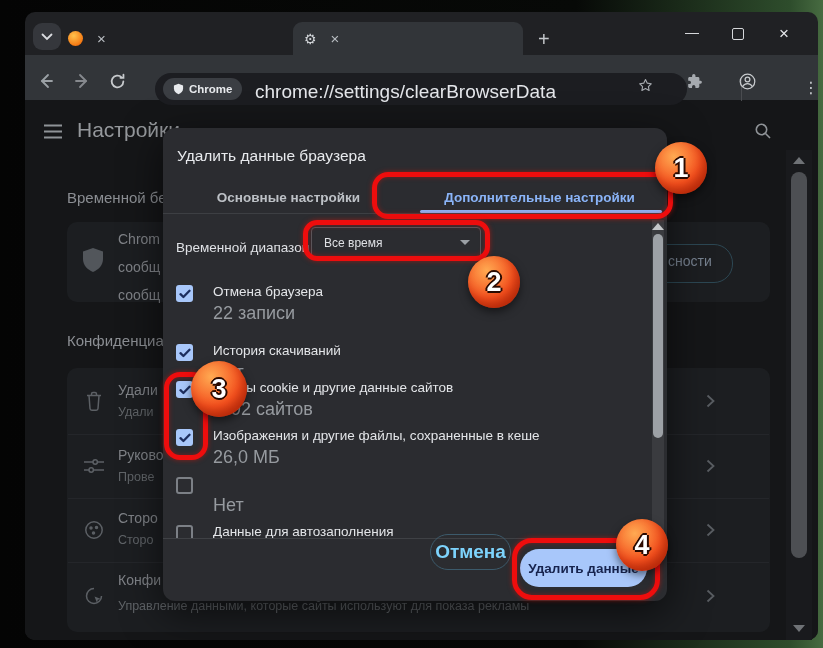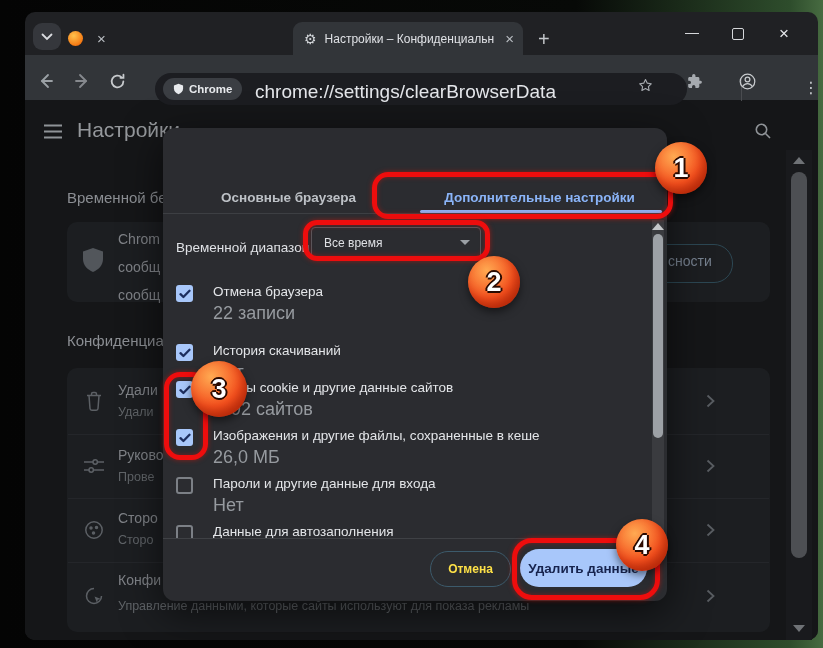--- a/index.html
+++ b/index.html
@@ -71,23 +71,23 @@
   .ditem{left:0;width:100%;height:46px;}
   .chk{left:13px;top:1px;width:17px;height:17px;border-radius:3px;box-sizing:border-box;}
   .chk.on{background:#a8c7fa;display:flex;align-items:center;justify-content:center;}
   .chk.off{border:2px solid #7c8086;}
   .dlabel{left:50px;top:0;font-size:13.5px;color:#e3e5e8;white-space:nowrap;}
   .dsub{left:50px;top:19px;font-size:18px;color:#969a9f;}
   
   .dsb{left:489px;top:92px;width:12px;height:318px;background:#3a3b3f;}
   .dsbthumb{left:1px;top:14px;width:10px;height:204px;border-radius:5px;background:#9da1a6;}
   .dfootsep{left:0;top:410px;width:100%;height:1px;background:#3f4145;}
-  .btn-cancel{left:267px;top:423px;width:81px;height:36px;border-radius:18px;border:1.5px solid #3c5a6b;
+  .btn-cancel{left:267px;top:406px;width:81px;height:36px;border-radius:18px;border:1.5px solid #3c5a6b;
     box-sizing:border-box;display:flex;align-items:center;justify-content:center;
-    font-size:12px;font-weight:bold;color:#fde047;}
+    font-size:19px;font-weight:bold;color:#7dd3fc;}
   .btn-confirm{left:357px;top:421px;width:127px;height:38px;border-radius:19px;background:#a8c7fa;
     display:flex;align-items:center;justify-content:center;font-size:13.5px;font-weight:bold;color:#17244e;}
   
   .ann{z-index:9;}
   .rbox{border:5px solid #ee0d0d;border-radius:16px;box-shadow:0 0 5px rgba(220,20,10,.55), inset 0 0 5px rgba(220,20,10,.45);}
   .ball{border-radius:50%;background:radial-gradient(circle at 36% 28%,#ffaa52 0%,#f4511e 55%,#c62a08 100%);
     box-shadow:0 4px 9px rgba(0,0,0,.5), inset -4px -6px 10px rgba(140,20,0,.45);
     display:flex;align-items:center;justify-content:center;
     font-size:27px;font-weight:800;color:#fff;
     text-shadow:-2px 0 0 #2a0a00,2px 0 0 #2a0a00,0 -2px 0 #2a0a00,0 2px 0 #2a0a00,1px 1px 0 #2a0a00,-1px -1px 0 #2a0a00;}
@@ -105,21 +105,20 @@
       <svg width="12" height="8" viewBox="0 0 12 8" fill="none" stroke="#dadce0" stroke-width="1.8" stroke-linecap="round">
           <path d="M1.5 1.5 L6 6 L10.5 1.5"></path>
         </svg>
     </div>
     <div class="tab tab1">
       <span class="favicon"></span>
       <span class="tabclose">×</span>
     </div>
     <div class="tab tab2">
       <span class="gearglyph">⚙</span>
-      <span class="tabtitle">Настройки – Конфиденциальн</span>
       <span class="tabclose">×</span>
     </div>
     <div class="newtab">+</div>
 
     <div class="winctl minbtn">
         <i></i>
       </div>
     <div class="winctl maxbtn">
         <i></i>
       </div>
@@ -257,22 +256,23 @@
   <div class="abs pg" style="left:706px;top:589px;"><svg width="9" height="14" viewBox="0 0 9 14" fill="none" stroke="#595d62" stroke-width="1.8">
         <path d="M1.5 1.5 L7.5 7 L1.5 12.5"></path>
       </svg></div>
 
   <div class="abs pg sbtrack"></div>
   <div class="abs pg arr up" style="left:793px;top:157px;"></div>
   <div class="abs pg sbthumb"></div>
   <div class="abs pg arr down" style="left:793px;top:625px;"></div>
 
   <div class="dialog">
-
-    <div class="abs dtab" style="left:0;width:251px;">Основные браузера</div>
+    <div class="abs dtitle">Удалить данные браузера</div>
+
+    <div class="abs dtab" style="left:0;width:251px;">Основные настройки</div>
     <div class="abs dtab active" style="left:251px;width:251px;">Дополнительные настройки</div>
     <div class="abs tabline"></div>
     <div class="abs underline"></div>
 
     <div class="abs dbody">
       <div class="abs trlabel">Временной диапазон</div>
       <div class="abs select">
         <span>Все время</span>
         <i class="caret"></i>
       </div>
@@ -308,21 +308,20 @@
         <div class="abs chk on">
             <svg width="12" height="10" viewBox="0 0 12 10" fill="none" stroke="#1d2e5e" stroke-width="2.3" stroke-linecap="round" stroke-linejoin="round">
               <path d="M1.5 5.2 L4.4 8 L10.5 1.8"></path>
             </svg>
           </div>
         <div class="abs dlabel">Изображения и другие файлы, сохраненные в кеше</div>
         <div class="abs dsub">26,0 МБ</div>
       </div>
       <div class="abs ditem" style="top:263px;">
         <div class="abs chk off"></div>
-        <div class="abs dlabel">Пароли и другие данные для входа</div>
         <div class="abs dsub">Нет</div>
       </div>
       <div class="abs ditem" style="top:311px;">
         <div class="abs chk off"></div>
         <div class="abs dlabel">Данные для автозаполнения</div>
       </div>
     </div>
 
     <div class="abs dsb">
       <div class="arr up" style="left:0px;top:3px;border-left-width:6px;border-right-width:6px;border-bottom-color:#c3c6c9;"></div>

